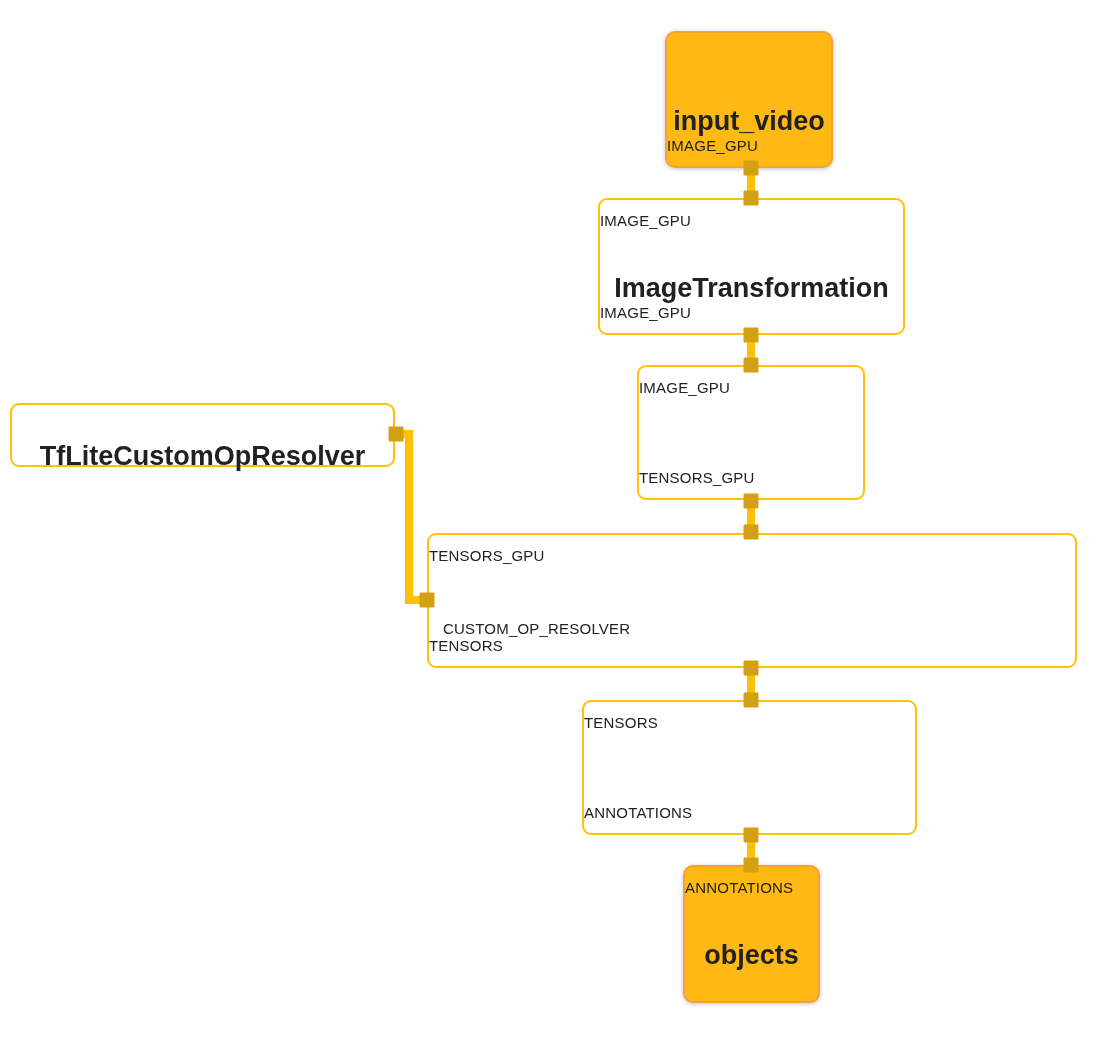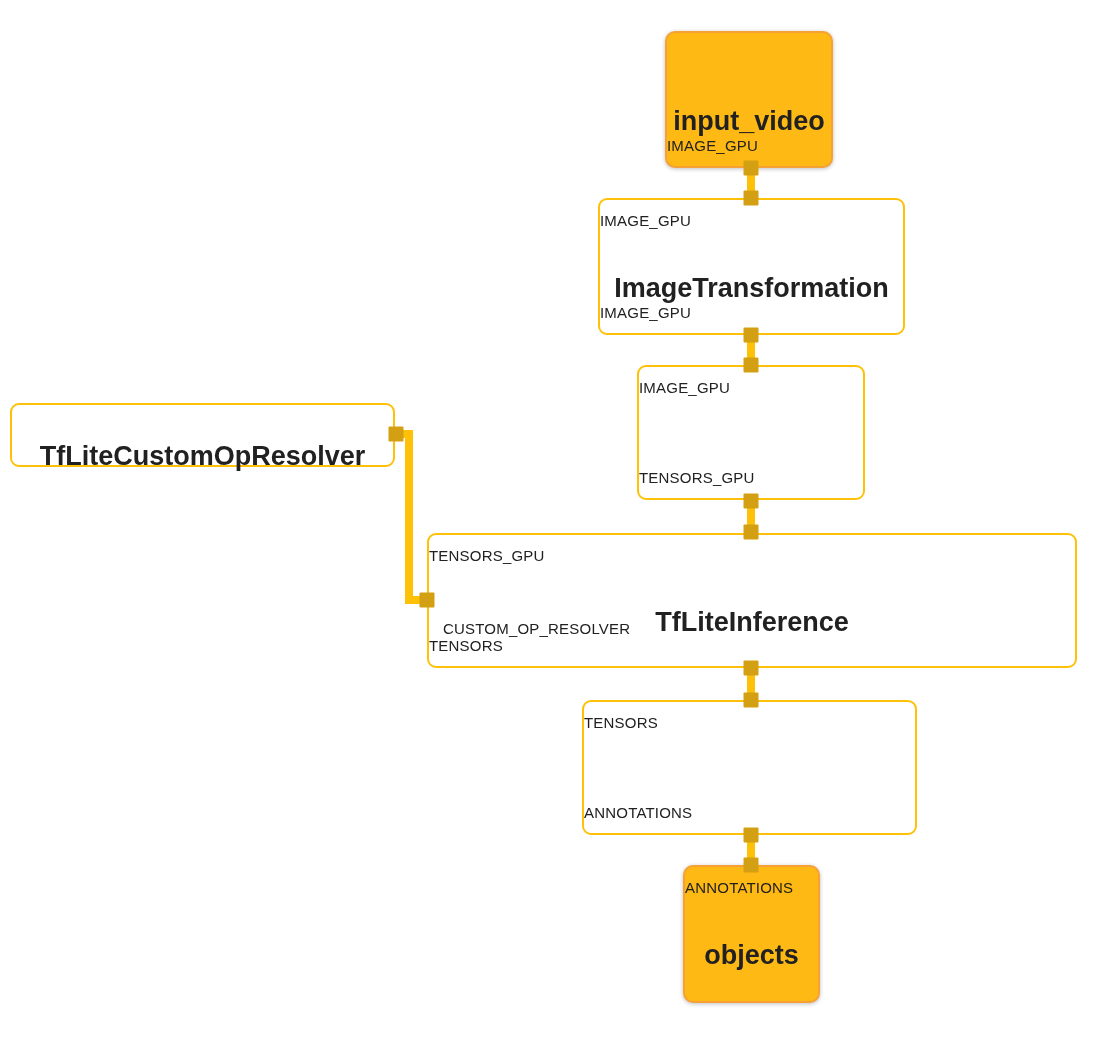--- a/index.html
+++ b/index.html
@@ -96,21 +96,20 @@
     <div class="label bottom">TENSORS_GPU</div>
   </div>
 
   <div class="node" style="left:10px; top:403px; width:385px; height:64px;">
     <div class="title">TfLiteCustomOpResolver</div>
   </div>
 
   <div class="node" style="left:427px; top:533px; width:650px; height:135px;">
     <div class="label top">TENSORS_GPU</div>
     <div class="side-label">CUSTOM_OP_RESOLVER</div>
-    <div class="title">TfLiteInference</div>
     <div class="label bottom">TENSORS</div>
   </div>
 
   <div class="node" style="left:582px; top:700px; width:335px; height:135px;">
     <div class="label top">TENSORS</div>
     <div class="label bottom">ANNOTATIONS</div>
   </div>
 
   <div class="node filled" style="left:683px; top:865px; width:137px; height:138px;">
     <div class="label top">ANNOTATIONS</div>

